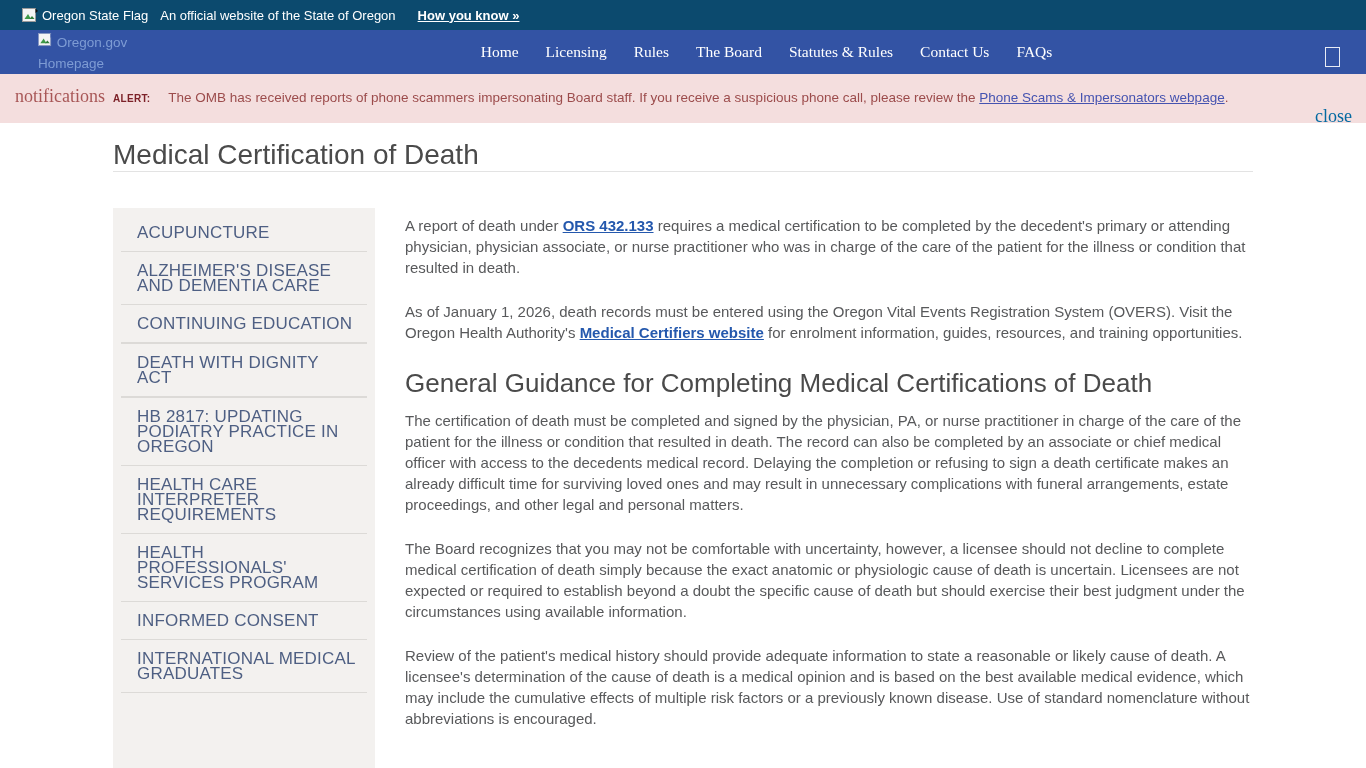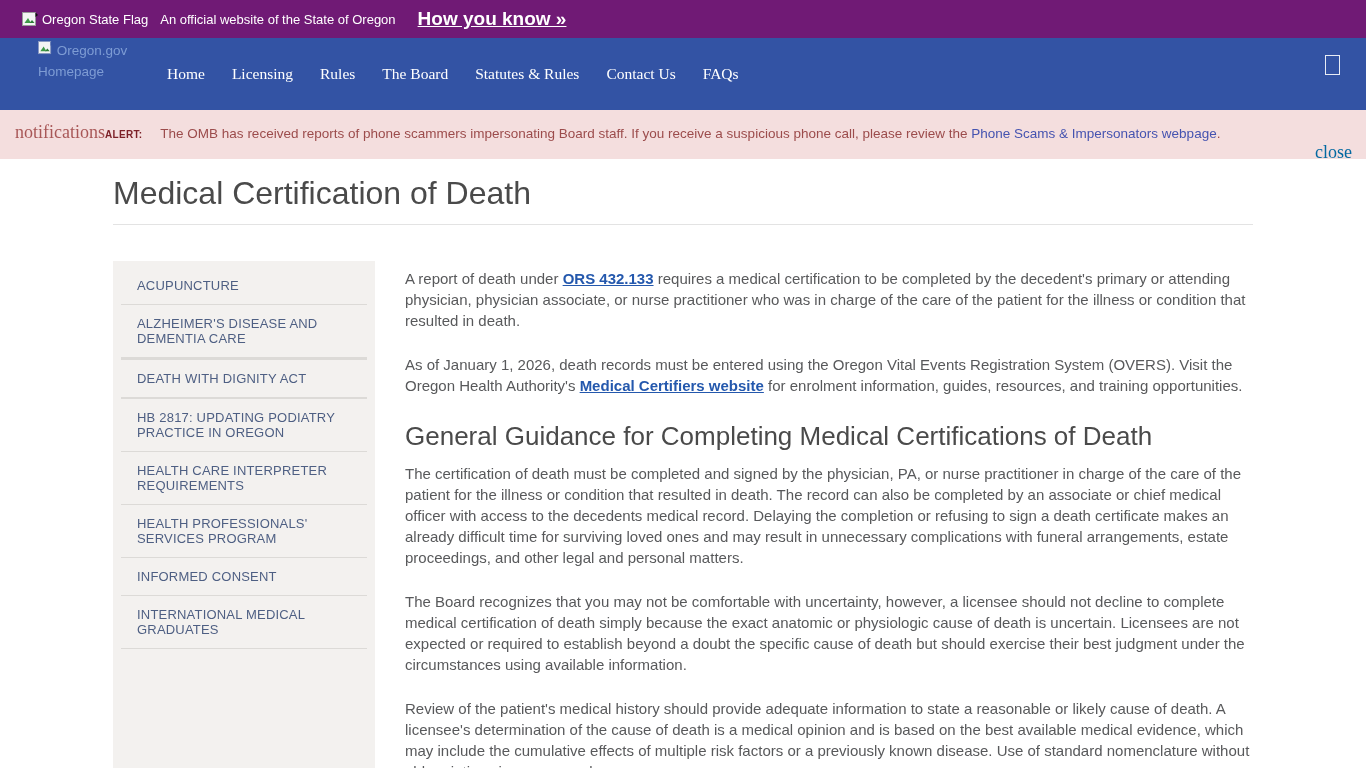--- a/index.html
+++ b/index.html
@@ -1,57 +1,57 @@
 <!DOCTYPE html>
 <html><head>
 <meta charset="utf-8">
 <style>
   * { margin:0; padding:0; box-sizing:border-box; }
   html,body { width:1366px; height:768px; overflow:hidden; background:#fff;
     font-family:"Liberation Sans", sans-serif; }
 
   
-  .official-bar { height:38px; background:#701a75; display:flex; align-items:center;
+  .official-bar { height:30px; background:#0c4a6e; display:flex; align-items:center;
     padding-left:22px; color:#fff; font-size:13px; }
   .broken-img { display:inline-flex; align-items:flex-start; }
   .flag-alt { color:#fff; margin-left:4px; font-size:13px; }
   .official-text { margin-left:12px; font-size:13px; }
-  .how-link { margin-left:22px; color:#fff; font-weight:bold; font-size:19px;
+  .how-link { margin-left:22px; color:#fff; font-weight:bold; font-size:13px;
     text-decoration:underline; cursor:pointer; }
 
   
-  .navbar { height:72px; background:#3353a4; display:flex; align-items:center; position:relative; }
+  .navbar { height:44px; background:#3353a4; display:flex; align-items:center; position:relative;justify-content:center; }
   .logo-block { position:absolute; left:38px; top:2px; width:100px; color:#7e9cd4;
     font-size:13.5px; line-height:21px; }
   .nav-links { display:flex; margin-left:167px; gap:27px;font-family:Liberation Serif, serif; }
   .nav-link { color:#fff; font-size:15.5px; cursor:pointer; white-space:nowrap; }
   .search-btn { position:absolute; right:26px; top:17px; width:15px; height:20px;
     border:1.5px solid #e8ecf5; cursor:pointer; background:transparent; }
 
   
   .alert-bar { background:#f4dede; padding:12px 86px 14px 15px; position:relative;
     color:#9c4c4c; font-size:13.5px; line-height:21px; }
   .alert-icon-label { font-family:"Liberation Serif", serif; font-size:18px; color:#a85757;
-    margin-right:0; }
+    margin-right:8px; }
   .alert-label { font-weight:bold; color:#7c2128; font-size:10px; letter-spacing:0.3px;
     margin-right:18px; }
-  .alert-link { color:#4553b0; cursor:pointer;text-align:right; }
+  .alert-link { color:#4553b0; text-decoration:underline; cursor:pointer;text-align:right; }
   .alert-close { position:absolute; right:14px; top:32px; font-family:"Liberation Serif", serif;
     font-size:18px; color:#0369a1; cursor:pointer; }
 
   
   .page { padding:16px 113px 0 113px; }
-  .page-title { font-size:32px; font-weight:400; color:#4a4a4a; padding-bottom:12px;
+  .page-title { font-size:28px; font-weight:400; color:#4a4a4a; 
     border-bottom:1px solid #e3e3e3; }
   .layout { display:flex; margin-top:36px; }
 
   
   .sidebar { width:262px; flex-shrink:0; background:#f3f1ef; padding:6px 0;
     height:560px; }
-  .side-item { padding:11px 18px 11px 24px; font-size:13px; color:#4e5f83;
+  .side-item { padding:11px 18px 11px 24px; font-size:17px; color:#4e5f83;
     line-height:15px; letter-spacing:0.2px; cursor:pointer; text-transform:uppercase; }
   .side-divider { border-top:1px solid #dcdad7; margin:0 8px; }
 
   
   .main { flex:1; margin-left:30px; padding-top:7px; color:#58595b; font-size:15px;
     line-height:21px; }
   .main p { margin-bottom:23px; }
   .content-link { color:#2458ad; font-weight:bold; text-decoration:underline; cursor:pointer; }
   .section-title { font-size:26px; font-weight:400; color:#4a4a4a; margin:30px 0 16px 0; }
 
@@ -106,20 +106,21 @@
 <div class="page">
   <h1 class="page-title">Medical Certification of Death</h1>
 
   <div class="layout">
 
     <aside class="sidebar">
       <div class="side-item">ACUPUNCTURE</div>
       <div class="side-divider"></div>
       <div class="side-item">ALZHEIMER'S DISEASE AND DEMENTIA CARE</div>
       <div class="side-divider"></div>
+      <div class="side-item">CONTINUING EDUCATION</div>
       <div class="side-divider"></div>
       <div class="side-divider"></div>
       <div class="side-item">DEATH WITH DIGNITY ACT</div>
       <div class="side-divider"></div>
       <div class="side-divider"></div>
       <div class="side-item">HB 2817: UPDATING PODIATRY PRACTICE IN OREGON</div>
       <div class="side-divider"></div>
       <div class="side-item">HEALTH CARE INTERPRETER REQUIREMENTS</div>
       <div class="side-divider"></div>
       <div class="side-item">HEALTH PROFESSIONALS' SERVICES PROGRAM</div>

